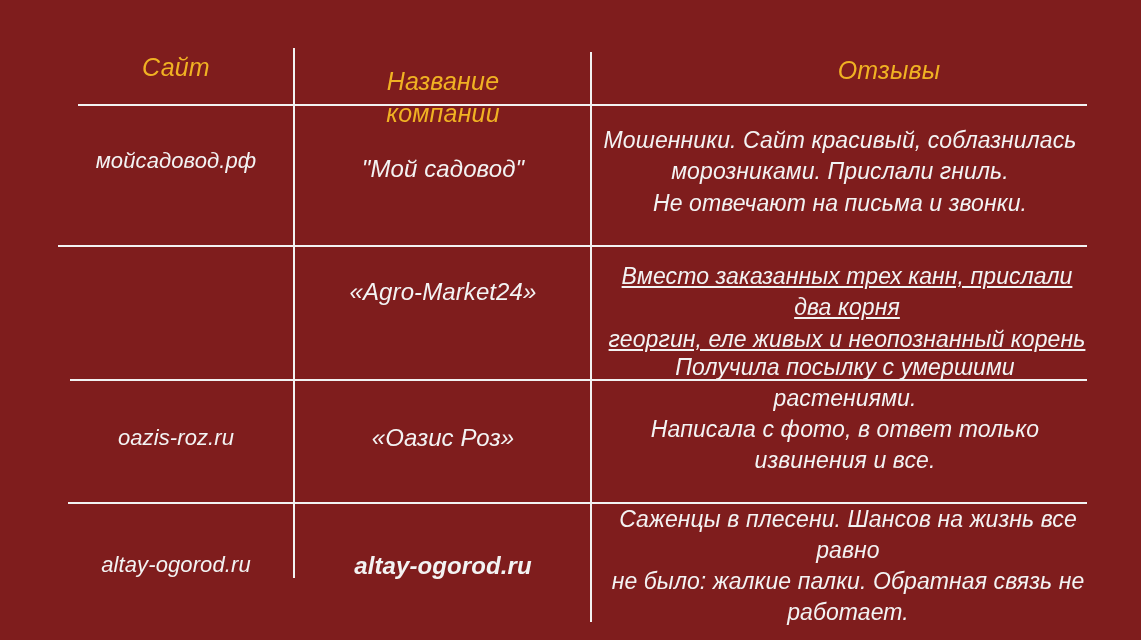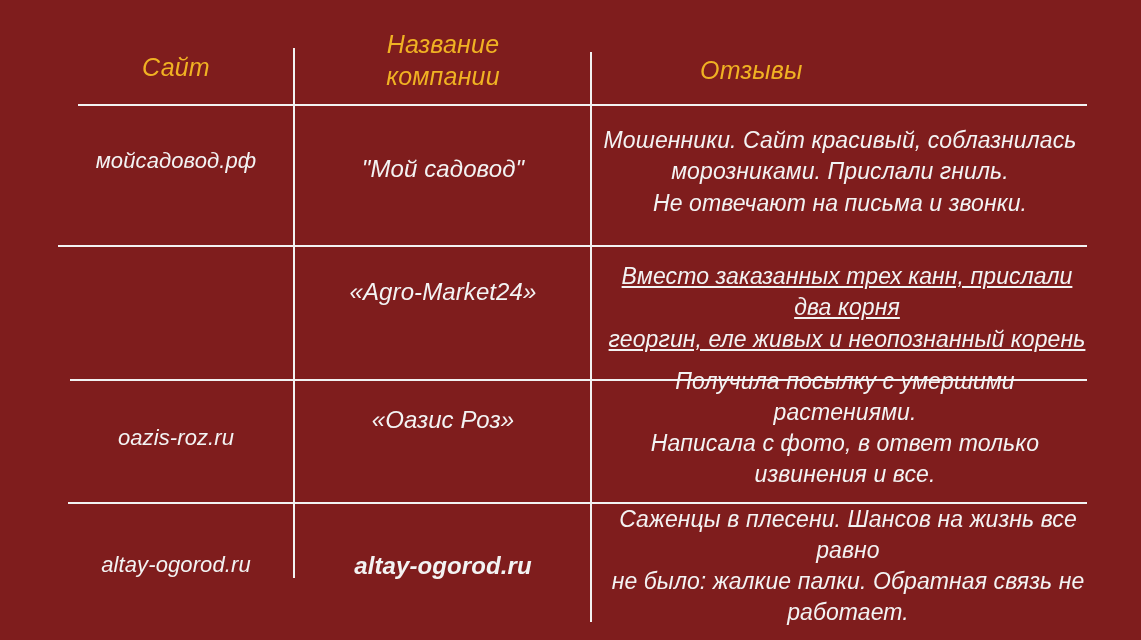--- a/index.html
+++ b/index.html
@@ -53,20 +53,21 @@
   .header-cell {
     color: #f0b223;
     font-style: italic;
     font-size: 25px;
     line-height: 1.28;
     font-weight: 400;
     letter-spacing: 0.2px;
   }
   .header-cell.two-line {
     font-size: 25px;
+    margin-top: 37px;
   }
 
   
   .body-cell {
     color: #f3f3f3;
     font-style: italic;
     font-weight: 400;
     letter-spacing: 0.1px;
   }
   .cell-site {
@@ -98,21 +99,21 @@
 
   <div class="cell header-cell col-site" style="top:36px; height:62px;">
     <span>Сайт</span>
   </div>
 
   <div class="cell header-cell col-name two-line nowrap-lines" style="top:22px; height:76px;">
     <span>Название
 компании</span>
   </div>
 
-  <div class="cell header-cell col-review" style="top:42px; height:56px; justify-content:flex-start; padding-left:108px;">
+  <div class="cell header-cell col-review" style="top:42px; height:56px; justify-content:center; padding-left:108px;">
     <span>Отзывы</span>
   </div>
 
   <div class="hrule" style="left:78px; top:104px; width:1009px;"></div>
 
   <div class="cell body-cell cell-site col-site" style="top:138px; height:46px;">
     <span>мойсадовод.рф</span>
   </div>
   <div class="cell body-cell cell-name col-name" style="top:145px; height:48px;">
     <span>"Мой садовод"</span>
@@ -129,24 +130,24 @@
   </div>
   <div class="cell body-cell cell-review col-review nowrap-lines" style="top:272px; height:72px; padding:0 0 0 14px;text-decoration:underline;">
     <span>Вместо заказанных трех канн, прислали два корня
 георгин, еле живых и неопознанный корень</span>
   </div>
   <div class="hrule" style="left:70px; top:379px; width:1017px;"></div>
 
   <div class="cell body-cell cell-site col-site" style="top:415px; height:46px;">
     <span>oazis-roz.ru</span>
   </div>
-  <div class="cell body-cell cell-name col-name" style="top:396px; height:48px;">
+  <div class="cell body-cell cell-name col-name" style="top:414px; height:48px;">
     <span>«Оазис Роз»</span>
   </div>
-  <div class="cell body-cell cell-review col-review nowrap-lines" style="top:392px; height:72px; padding:0 0 0 10px;">
+  <div class="cell body-cell cell-review col-review nowrap-lines" style="top:378px; height:72px; padding:0 0 0 10px;">
     <span>Получила посылку с умершими растениями.
 Написала с фото, в ответ только извинения и все.</span>
   </div>
   <div class="hrule" style="left:68px; top:502px; width:1019px;"></div>
 
   <div class="cell body-cell cell-site col-site" style="top:542px; height:46px;">
     <span>altay-ogorod.ru</span>
   </div>
   <div class="cell body-cell cell-name col-name bold" style="top:542px; height:48px;">
     <span>altay-ogorod.ru</span>

